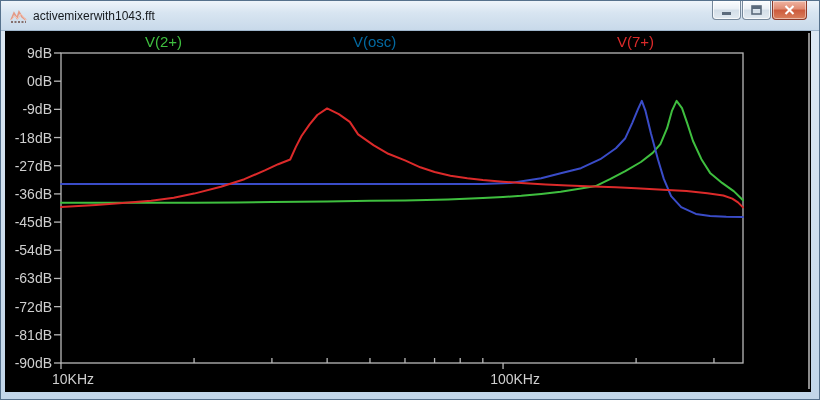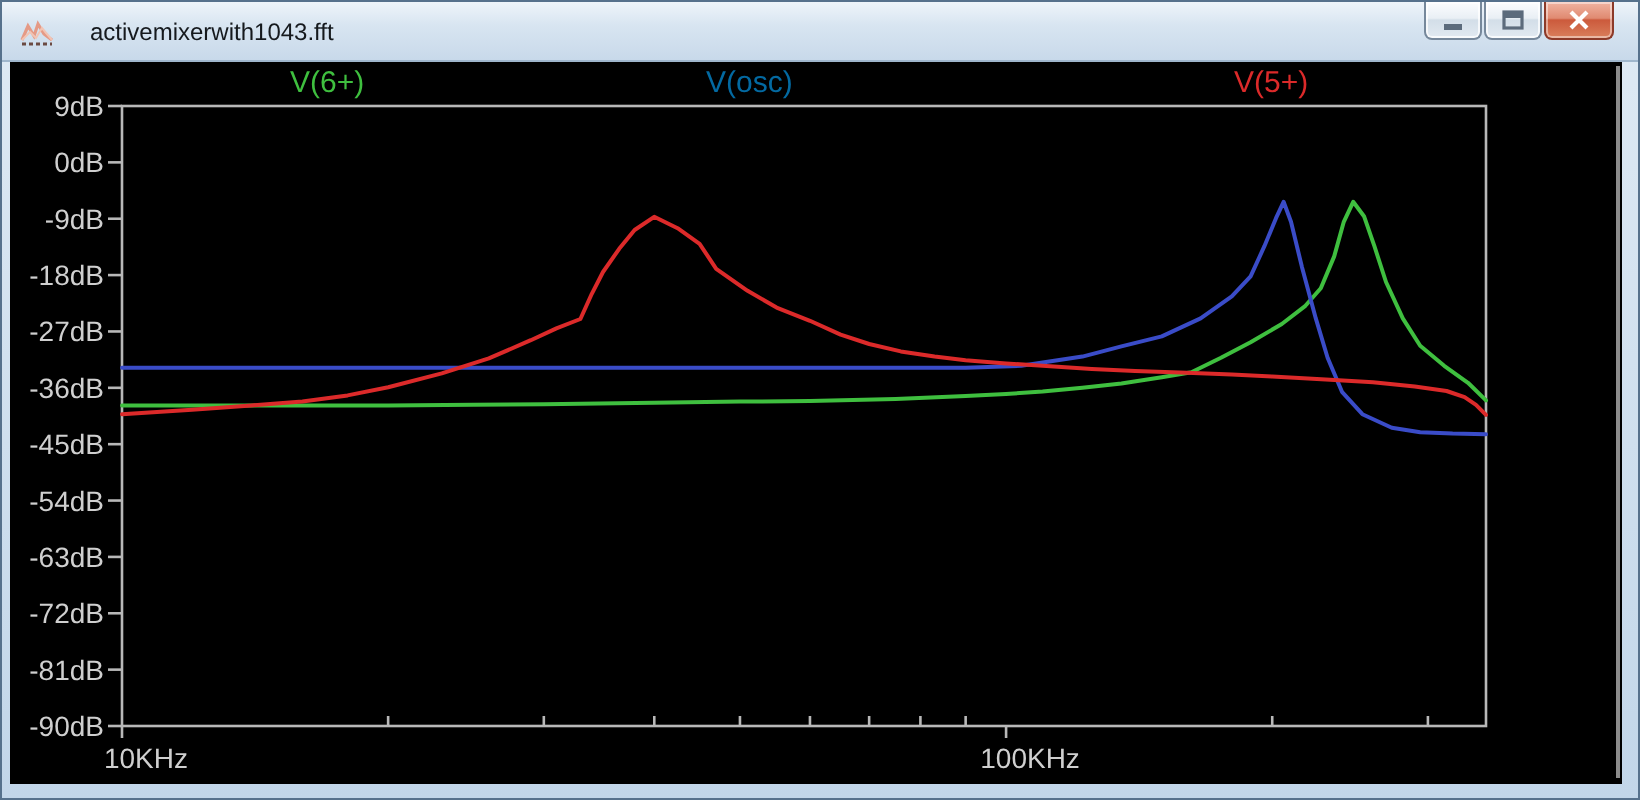--- a/index.html
+++ b/index.html
@@ -8,21 +8,21 @@
   .window { position:relative; width:820px; height:400px;
             background:linear-gradient(#dfeaf4,#c2d6e9);
             border:1px solid #5f7boverride; }
   .window { border:1px solid #56718c; }
 
   
   .titlebar { position:absolute; left:0; top:0; width:100%; height:30px;
               background:linear-gradient(#eef4fa 0%, #d8e5f1 40%, #c8d9ea 100%);
               border-bottom:1px solid #9fb6cc; }
   .app-icon { position:absolute; left:9px; top:8px; width:17px; height:15px; }
-  .title-text { position:absolute; left:44px; top:8px; font-size:12px; color:#15191d; }
+  .title-text { position:absolute; left:32px; top:8px; font-size:12px; color:#15191d; }
 
   
   .winbtns { position:absolute; top:0; right:12px; height:21px; display:flex; }
   .wbtn { width:29px; height:19px; margin-left:1px;
           border:1px solid #76889b; border-top:none; border-radius:0 0 4px 4px;
           background:linear-gradient(#fcfdfe 0%, #e9eff5 45%, #d3dee8 50%, #e2eaf1 100%);
           display:flex; align-items:center; justify-content:center; cursor:pointer;
           box-shadow:inset 0 0 0 1px rgba(255,255,255,.75); }
   .wbtn.close { width:35px;
           border-color:#8c3a29;
@@ -69,23 +69,23 @@
       <div class="wbtn close" title="Close">
         <svg width="11" height="10" viewBox="0 0 11 10">
           <path d="M1.5 1 L9.5 9 M9.5 1 L1.5 9" stroke="#ffffff" stroke-width="2.1"></path>
         </svg>
       </div>
     </div>
   </div>
 
   <div class="client">
     <div class="legend">
-      <span style="left: 140px; color: rgb(63, 191, 63);">V(6+)</span>
+      <span style="left: 140px; color: rgb(63, 191, 63);">V(2+)</span>
       <span style="left: 348px; color: #0369a1;">V(osc)</span>
-      <span style="left: 612px; color: rgb(220, 42, 42);">V(5+)</span>
+      <span style="left: 612px; color: rgb(220, 42, 42);">V(7+)</span>
     </div>
     <svg class="plot" id="plotsvg" width="806" height="361" viewBox="0 0 806 361">
         <rect x="56" y="22" width="682" height="310" fill="none" stroke="#b8b8b8" stroke-width="1.3"></rect>
         <line x1="49" y1="22" x2="56" y2="22" stroke="#b8b8b8" stroke-width="1.3"></line>
         <text x="47" y="27" text-anchor="end" class="axlbl">9dB</text>
         <line x1="49" y1="50.18181818181819" x2="56" y2="50.18181818181819" stroke="#b8b8b8" stroke-width="1.3"></line>
         <text x="47" y="55.18181818181819" text-anchor="end" class="axlbl">0dB</text>
         <line x1="49" y1="78.36363636363637" x2="56" y2="78.36363636363637" stroke="#b8b8b8" stroke-width="1.3"></line>
         <text x="47" y="83.36363636363637" text-anchor="end" class="axlbl">-9dB</text>
         <line x1="49" y1="106.54545454545455" x2="56" y2="106.54545454545455" stroke="#b8b8b8" stroke-width="1.3"></line>

